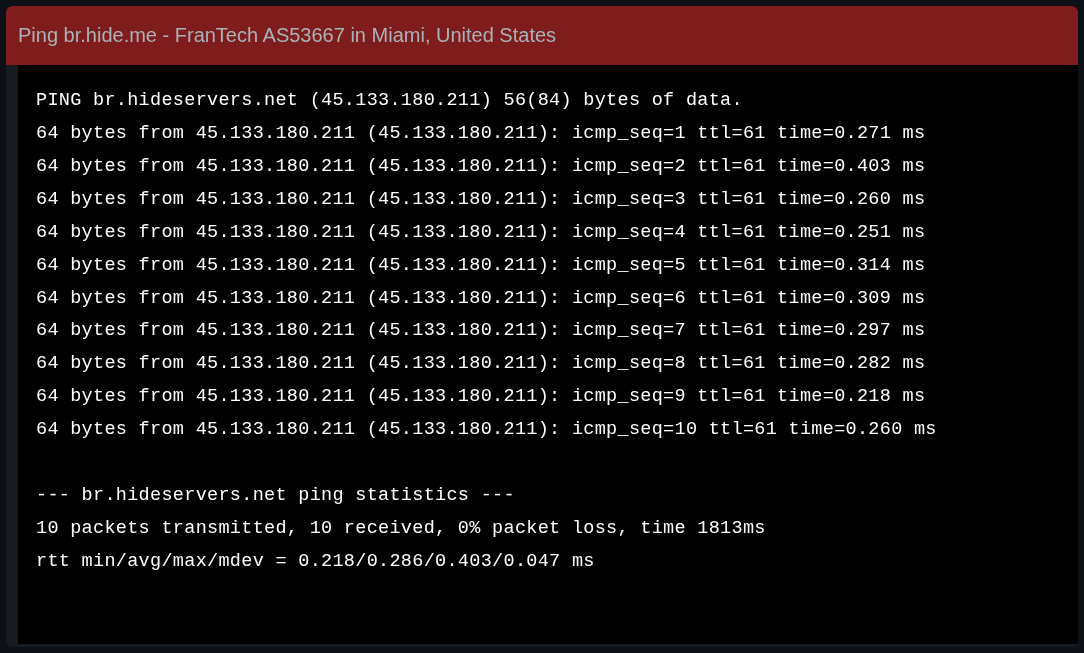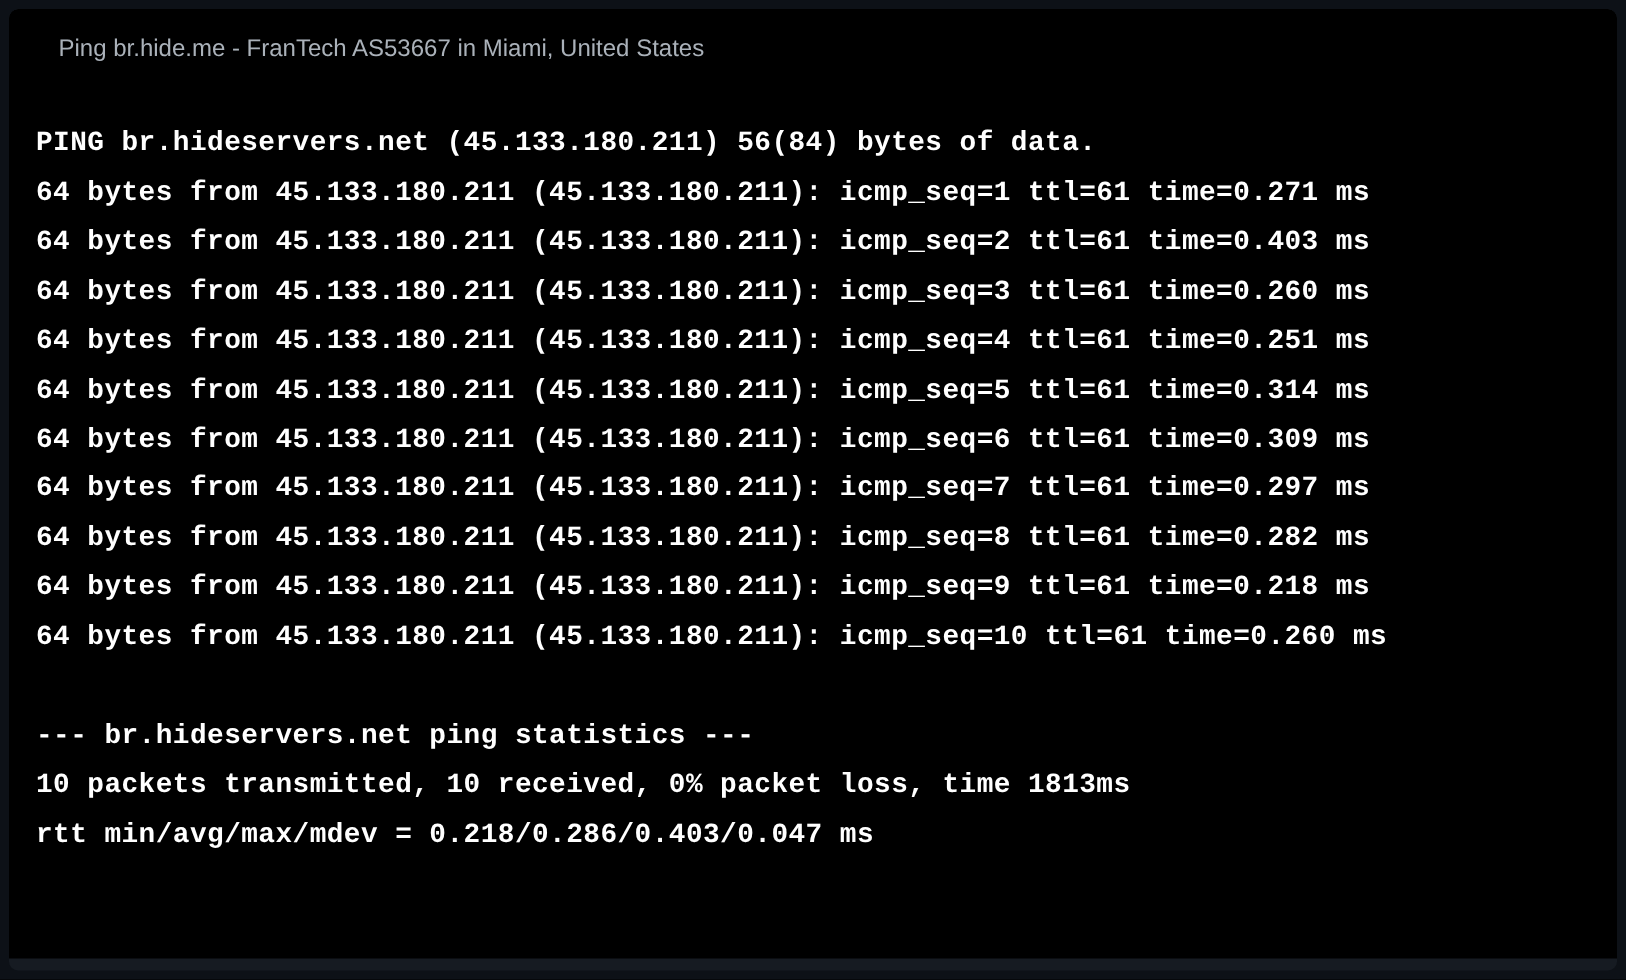--- a/index.html
+++ b/index.html
@@ -15,38 +15,39 @@
     overflow: hidden;
   }
   .container {
     background: #161b22;
     border-radius: 6px;
     margin: 6px;
     overflow: hidden;
     height: calc(100% - 12px);
   }
   .header {
-    background: #000000;
-    padding: 18px 33px;
+    background: #7f1d1d;
+    padding: 18px 12px;
     color: #aab1b9;
-    font-size: 16px;
+    font-size: 20px;
     font-weight: 400;
     border-radius: 6px 6px 0 0;
   }
   .terminal {
     background: #000000;
     color: #ffffff;
     font-family: "SFMono-Regular", Consolas, "Liberation Mono", Menlo, monospace;
     font-size: 18.5px;
     line-height: 1.78;
     padding: 20px 18px;
-    font-weight: 700;
+    font-weight: 400;
     letter-spacing: 0.3px;
     height: calc(100% - 62px);
     white-space: pre;
+    margin-left: 12px;
   }
   .terminal-line {
     display: block;
   }
 </style>
 </head>
 <body>
 
 <div class="container">
   <div class="header">

